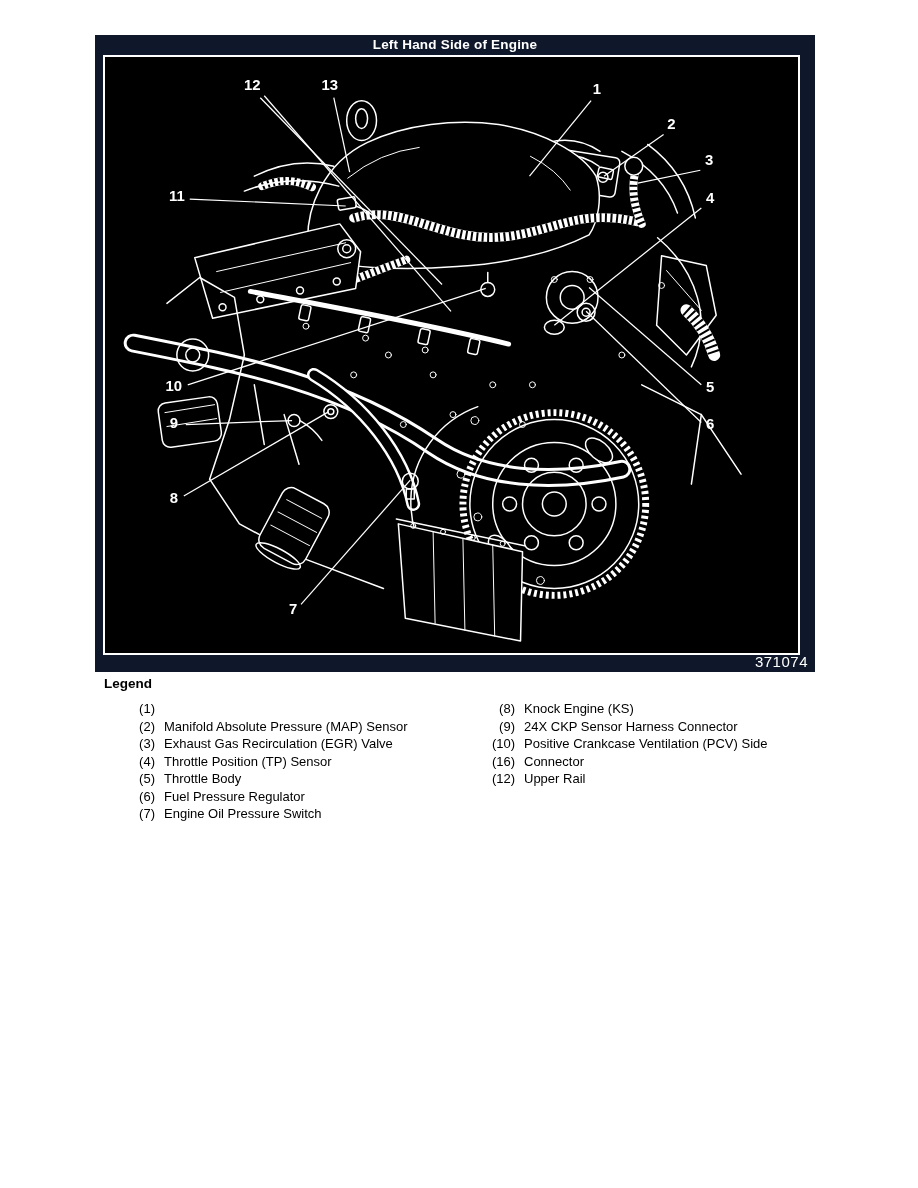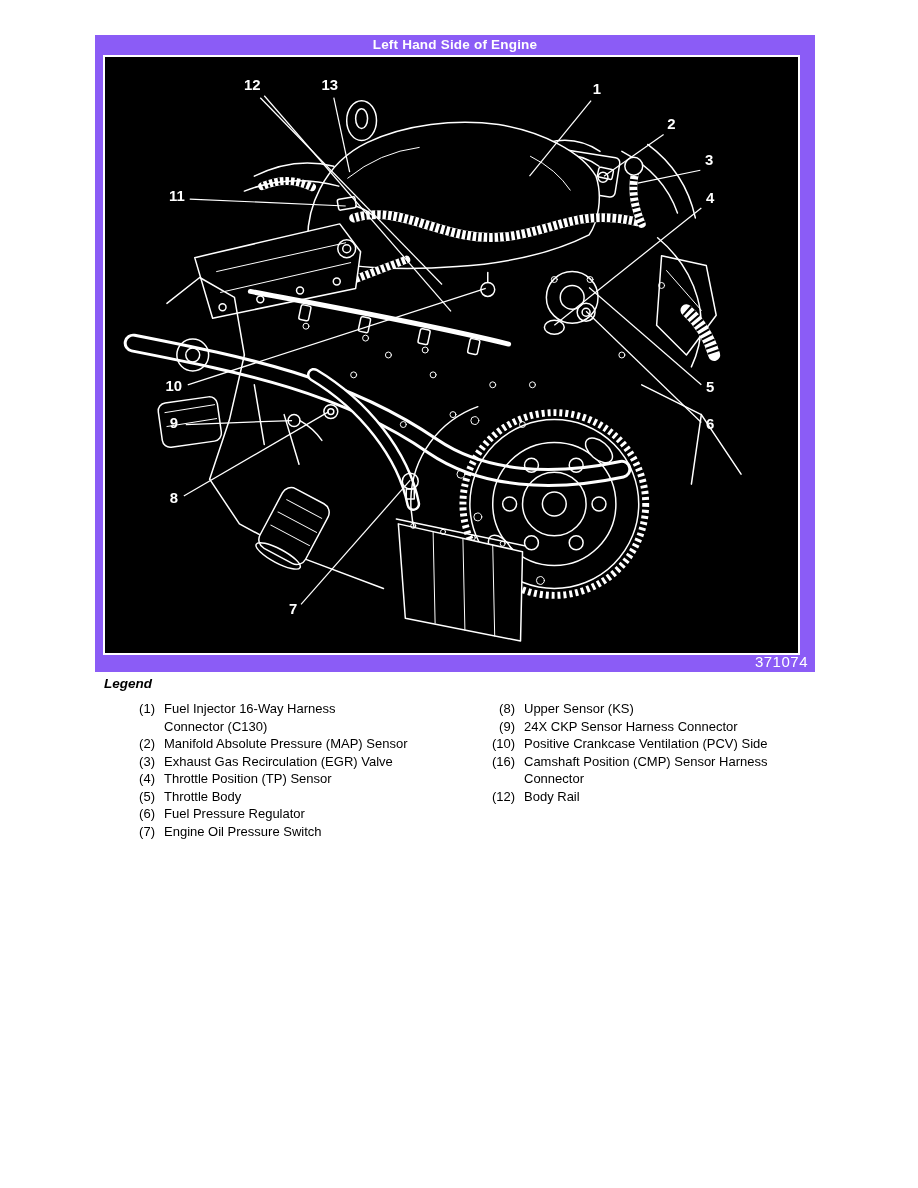--- a/index.html
+++ b/index.html
@@ -4,38 +4,38 @@
 <style>
   html,body{margin:0;padding:0;}
   body{
     width:918px;height:1188px;position:relative;
     background:#ffffff;color:#000;
     font-family:"Liberation Sans",sans-serif;
     overflow:hidden;
   }
   .figure-box{
     position:absolute;left:95px;top:35px;width:720px;height:637px;
-    background:#8b5cf6;
+    background:#0f172a;
   }
   .figure-title{
     position:absolute;top:2px;left:0;right:0;text-align:center;
     color:#fff;font-size:13.5px;font-weight:bold;letter-spacing:.2px;
   }
   .diagram{
     position:absolute;left:8px;top:20px;width:697px;height:600px;
     box-sizing:border-box;border:2px solid #fff;background:#000;
   }
   .diagram svg{display:block;width:100%;height:100%;}
   .fig-number{
     position:absolute;right:7px;bottom:2px;color:#fff;
     font-size:15px;letter-spacing:.5px;
   }
   .legend-heading{
     position:absolute;left:104px;top:676px;
-    font-size:13.5px;font-weight:bold;font-style:italic;
+    font-size:13.5px;font-weight:bold;
   }
   .legend-col{position:absolute;top:700px;width:352px;}
   .legend-col.c0{left:121px;}
   .legend-col.c1{left:481px;}
   .legend-row{display:flex;align-items:flex-start;font-size:13px;line-height:17.5px;}
   .legend-num{flex:0 0 34px;text-align:right;margin-right:9px;white-space:nowrap;}
   .legend-lines{flex:1 1 auto;}
   .legend-line{white-space:nowrap;}
 
   
@@ -294,24 +294,20 @@
     </svg>
   </div>
 
   <div class="fig-number">371074</div>
 </div>
 
 <div class="legend-heading">Legend</div>
 <div class="legend-col c0">
     <div class="legend-row">
       <span class="legend-num">(1)</span>
-      <div class="legend-lines">
-        <div class="legend-line">Fuel Injector 16-Way Harness</div>
-        <div class="legend-line">Connector (C130)</div>
-      </div>
     </div>
     <div class="legend-row">
       <span class="legend-num">(2)</span>
       <div class="legend-lines">
         <div class="legend-line">Manifold Absolute Pressure (MAP) Sensor</div>
       </div>
     </div>
     <div class="legend-row">
       <span class="legend-num">(3)</span>
       <div class="legend-lines">
@@ -340,41 +336,40 @@
       <span class="legend-num">(7)</span>
       <div class="legend-lines">
         <div class="legend-line">Engine Oil Pressure Switch</div>
       </div>
     </div>
   </div>
 <div class="legend-col c1">
     <div class="legend-row">
       <span class="legend-num">(8)</span>
       <div class="legend-lines">
-        <div class="legend-line">Upper Sensor (KS)</div>
+        <div class="legend-line">Knock Engine (KS)</div>
       </div>
     </div>
     <div class="legend-row">
       <span class="legend-num">(9)</span>
       <div class="legend-lines">
         <div class="legend-line">24X CKP Sensor Harness Connector</div>
       </div>
     </div>
     <div class="legend-row">
       <span class="legend-num">(10)</span>
       <div class="legend-lines">
         <div class="legend-line">Positive Crankcase Ventilation (PCV) Side</div>
       </div>
     </div>
     <div class="legend-row">
       <span class="legend-num">(16)</span>
       <div class="legend-lines">
-        <div class="legend-line">Camshaft Position (CMP) Sensor Harness</div>
         <div class="legend-line">Connector</div>
       </div>
     </div>
     <div class="legend-row">
       <span class="legend-num">(12)</span>
       <div class="legend-lines">
-        <div class="legend-line">Body Rail</div>
+        <div class="legend-line">Upper Rail</div>
       </div>
     </div>
   </div>
 
 </body></html>

